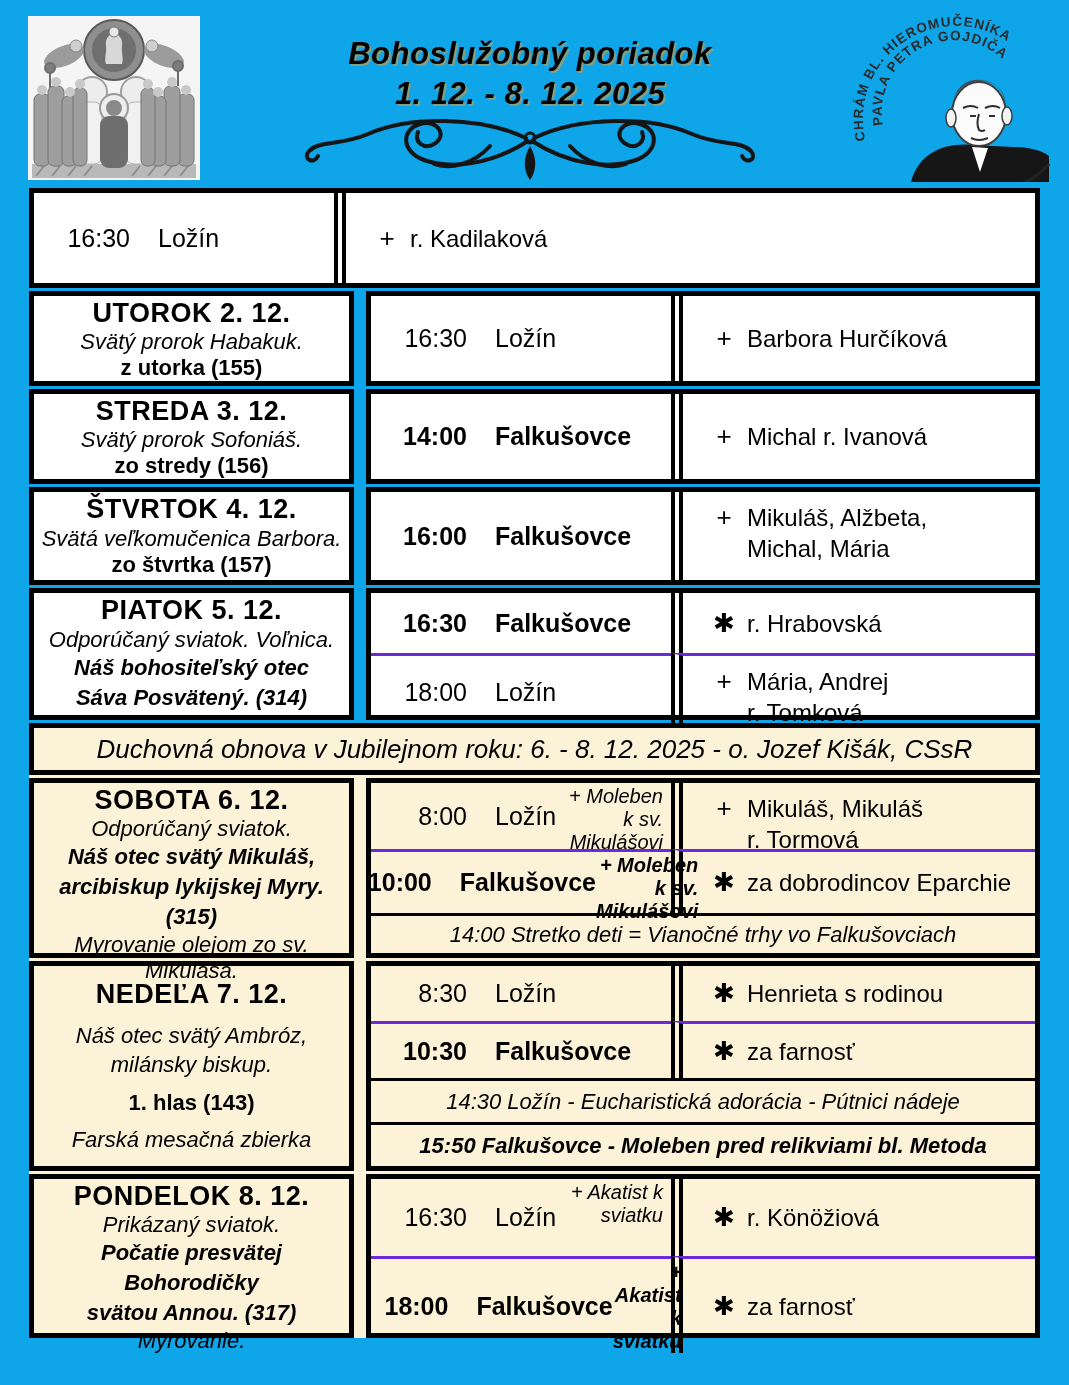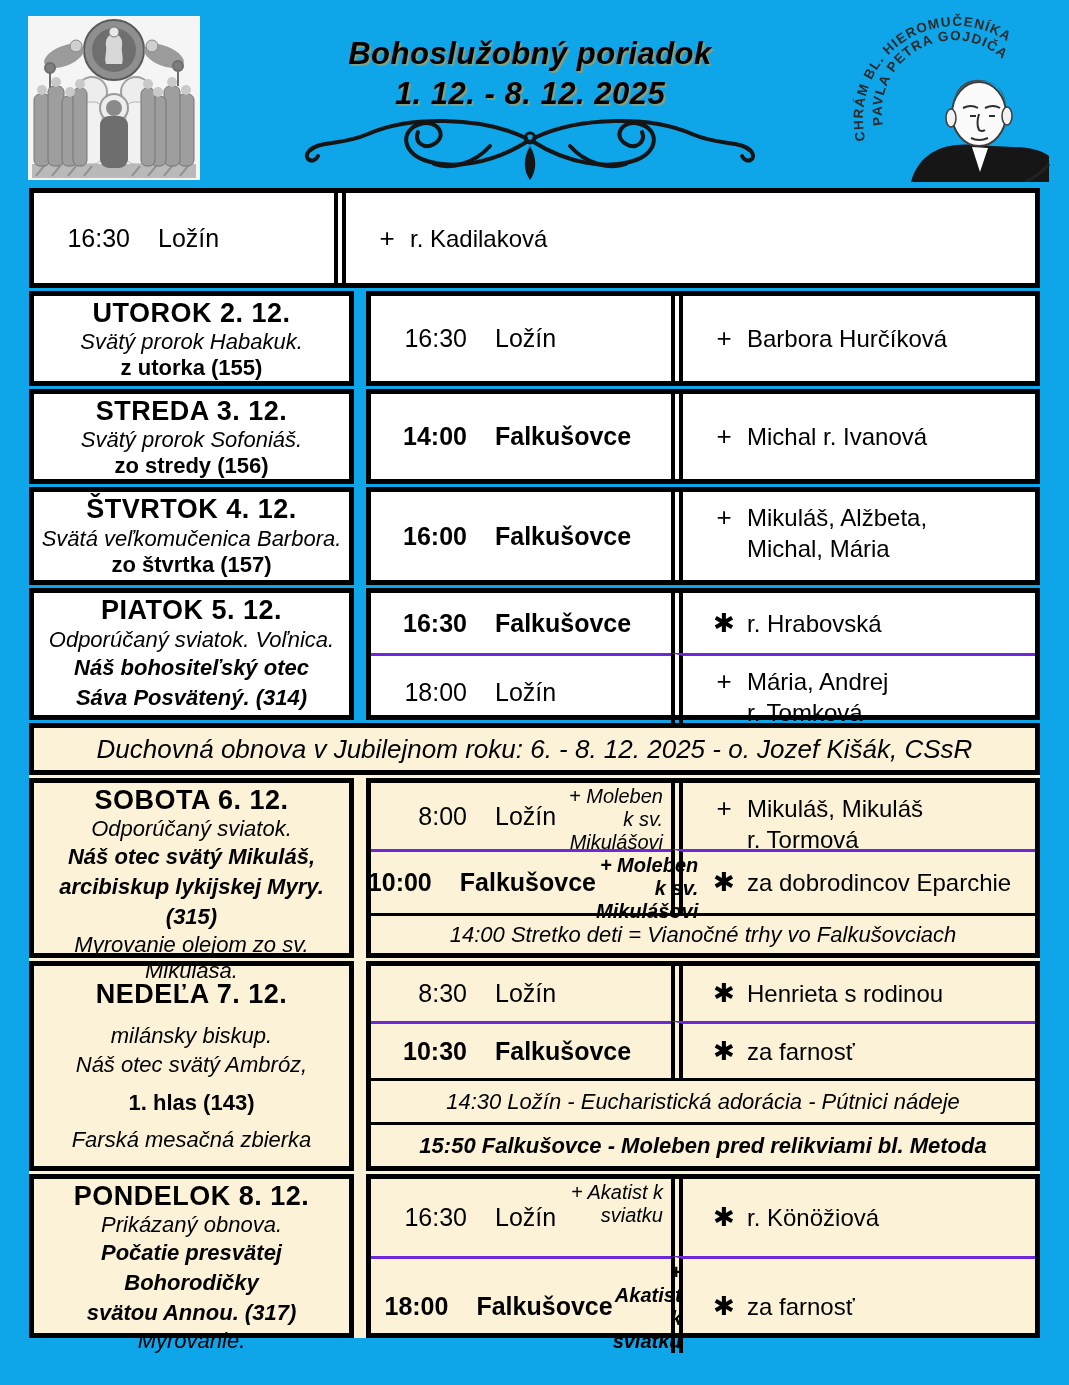--- a/index.html
+++ b/index.html
@@ -320,22 +320,22 @@
             <span class="nm">za dobrodincov Eparchie</span>
           </div>
           <div class="span">14:00  Stretko deti  =  Vianočné trhy vo Falkušovciach</div>
         </div>
       </div>
 
       <div class="row h7">
         <div class="c1">
           <div class="d">NEDEĽA 7. 12.</div>
           <div>
+            <div class="f lh">Náš otec svätý Ambróz,</div>
             <div class="f lh">milánsky biskup.</div>
-            <div class="f lh">Náš otec svätý Ambróz,</div>
           </div>
           <div class="n">1. hlas (143)</div>
           <div class="f">Farská mesačná zbierka</div>
         </div>
         <div class="block">
           <div class="cellT">
             <span class="t">8:30</span>
             <span class="p">Ložín</span>
           </div>
           <div class="cellI">
@@ -351,21 +351,21 @@
             <span class="nm">za farnosť</span>
           </div>
           <div class="span">14:30  Ložín  -  Eucharistická adorácia - Pútnici nádeje</div>
           <div class="span b2">15:50  Falkušovce  -  Moleben pred relikviami bl. Metoda</div>
         </div>
       </div>
 
       <div class="row h8">
         <div class="c1">
           <div class="d">PONDELOK 8. 12.</div>
-          <div class="f">Prikázaný obnova.</div>
+          <div class="f">Prikázaný sviatok.</div>
           <div>
             <div class="bi">Počatie presvätej Bohorodičky</div>
             <div class="bi">svätou Annou. (317)</div>
           </div>
           <div class="f">Myrovanie.</div>
         </div>
         <div class="block">
           <div class="cellT stack">
             <div class="main">
               <span class="t">16:30</span>

